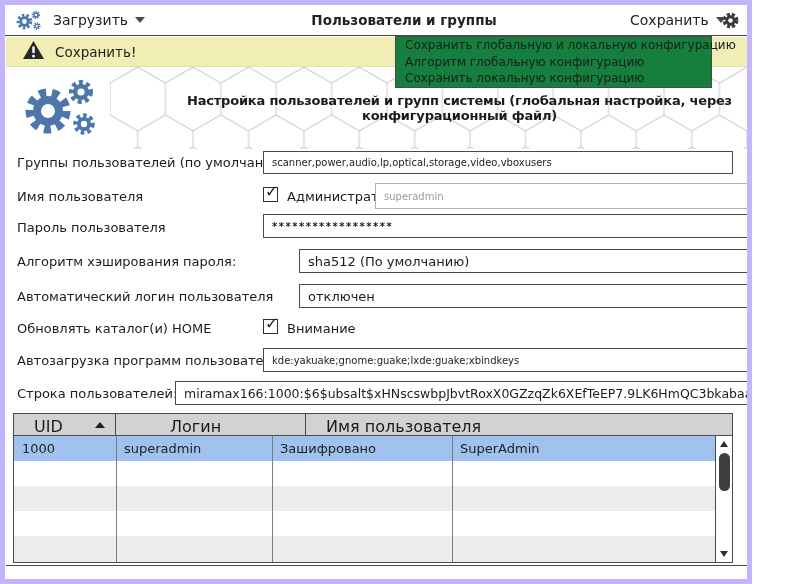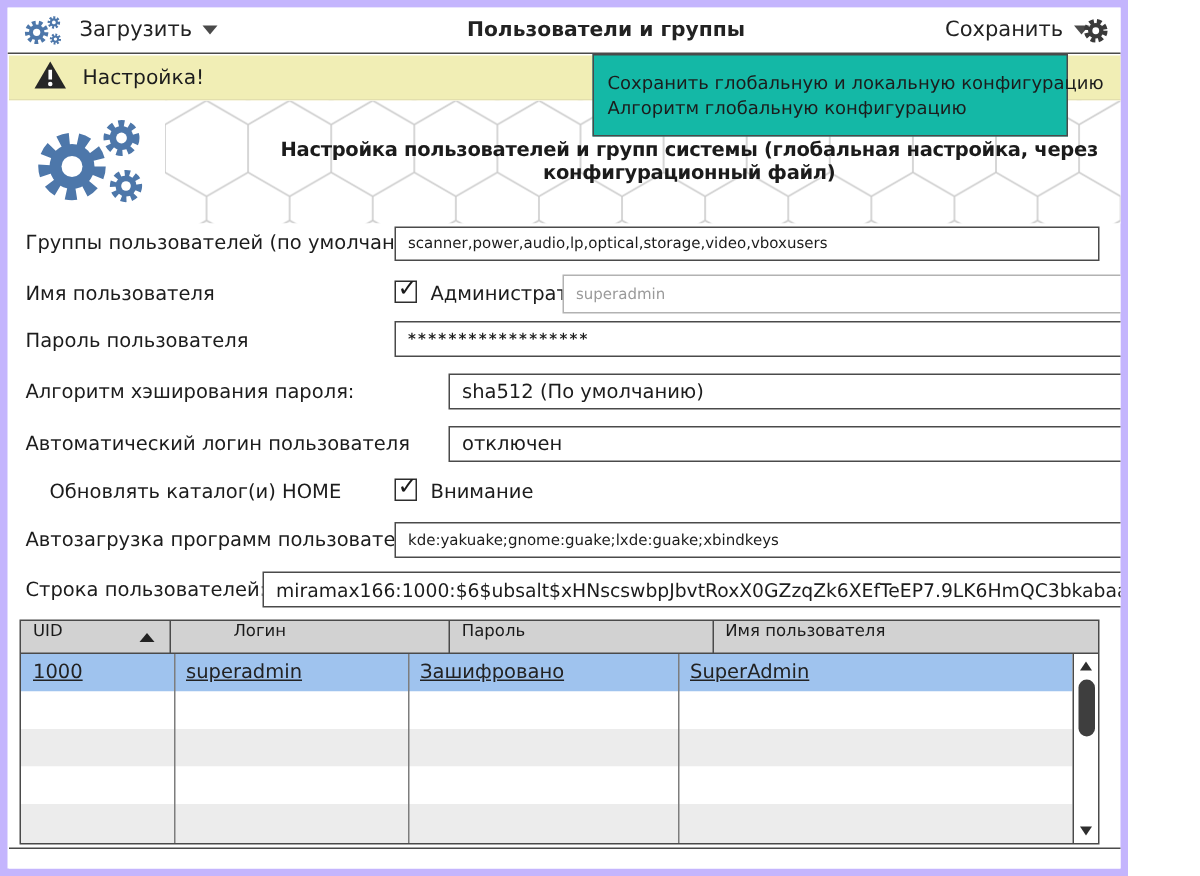--- a/index.html
+++ b/index.html
@@ -27,21 +27,21 @@
 
   
   .warnbar { position:absolute; left:1px; top:32px; width:796px; height:30px;
              background:#f1eeb5; border-bottom:1px solid #e3dfad;
              display:flex; align-items:center; }
   .warn-icon { margin-left:16px; }
   .warn-text { margin-left:10px; font-size:13.5px; color:#1d1d1d; }
 
   
   .save-menu { position:absolute; left:390px; top:31px; width:317px;
-               background:#14b8a6; border:1px solid #4a4a4a; z-index:50; padding:10px 0; }
+               background:#15803d; border:1px solid #4a4a4a; z-index:50; padding:0 0; }
   .save-menu .mi { font-size:12px; line-height:16.5px; padding:0 9px;
                    white-space:nowrap; color:#1c1c1c; cursor:default; }
 
   
   .hero { position:absolute; left:1px; top:62px; width:797px; height:82px; background:#fff; }
   .hex-bg { position:absolute; left:104px; top:0; width:693px; height:82px; }
   .hero-logo { position:absolute; left:12px; top:10px; }
   .hero-desc { position:absolute; left:110px; top:0; width:687px; height:82px;
                display:flex; align-items:center; justify-content:center;
                font-size:13px; font-weight:bold; letter-spacing:-0.2px;
@@ -70,27 +70,27 @@
 
   .sq-btn { position:absolute; width:48px; height:28px; background:#e4e4e4;
             border:1px solid #6b6b6b; border-radius:3px;
             display:flex; align-items:center; justify-content:center; }
 
   
   .utable { position:absolute; left:8px; top:408px; width:720px; height:150px;
             border:1px solid #4a4a4a; background:#fff; }
   .thead { position:absolute; left:0; top:0; width:718px; height:22px;
            background:#d2d2d2; border-bottom:1px solid #4a4a4a; display:flex; }
-  .th { height:22px; font-size:11px; color:#1b1b1b; display:flex; align-items:flex-start;
-        padding-left:8px; border-right:1px solid #4a4a4a; position:relative; }
+  .th { height:22px; font-size:16px; color:#1b1b1b; display:flex; align-items:flex-end;
+        padding-left:20px; border-right:1px solid #4a4a4a; position:relative; }
   .th:last-child { border-right:none; }
   .sort-up { width:0; height:0; border-left:5px solid transparent;
              border-right:5px solid transparent; border-bottom:6px solid #222;
              position:absolute; right:10px; top:8px; }
-  .trow { position:absolute; left:0; width:701px; height:25px; display:flex;text-decoration:underline; }
+  .trow { position:absolute; left:0; width:701px; height:25px; display:flex; }
   .td { height:25px; font-size:13px; display:flex; align-items:center; padding-left:8px;
         overflow:hidden; white-space:nowrap; }
   .col-sep { position:absolute; top:22px; bottom:0; width:1px; background:#7d7d7d; }
 
   
   .tscroll { position:absolute; right:0; top:22px; width:17px; bottom:0;
              background:#fff; border-left:1px solid #4a4a4a; }
   .ts-up, .ts-down { position:absolute; left:0; width:16px; height:14px;
                      display:flex; align-items:center; justify-content:center; }
   .ts-up { top:1px; } .ts-down { bottom:1px; }
@@ -161,26 +161,27 @@
   </div>
 
   <div class="warnbar">
     <span class="warn-icon">
       <svg width="23" height="20" viewBox="0 0 23 20">
         <path d="M11.5 1 L22 19 H1 Z" fill="#262626"></path>
         <rect x="10.3" y="6.5" width="2.4" height="6.5" fill="#fff"></rect>
         <circle cx="11.5" cy="16" r="1.5" fill="#fff"></circle>
       </svg>
     </span>
-    <span class="warn-text">Настройка!</span>
+    <span class="warn-text">Сохранить!</span>
   </div>
 
   <div class="save-menu">
     <div class="mi">Сохранить глобальную и локальную конфигурацию</div>
     <div class="mi">Алгоритм глобальную конфигурацию</div>
+    <div class="mi">Сохранить локальную конфигурацию</div>
   </div>
 
   <div class="hero">
     <svg class="hex-bg">
       <defs>
         <pattern id="hexpat" width="55.4" height="96" patternUnits="userSpaceOnUse">
           <path d="M0 16 L27.7 0 L55.4 16 L55.4 48 L27.7 64 L0 48 Z M27.7 64 L27.7 80 M27.7 80 L0 96 M27.7 80 L55.4 96 M0 96 L0 112 M55.4 96 L55.4 112" fill="none" stroke="#c9c9c9" stroke-width="1"></path>
         </pattern>
       </defs>
       <rect x="0" y="0" width="100%" height="100%" fill="url(#hexpat)"></rect>
@@ -229,44 +230,41 @@
   </div>
 
   <div class="flabel" style="top:284px;">Автоматический логин пользователя</div>
   <div class="tselect" style="left:258px; top:279px; width:532px; height:24px;">
     <span>отключен</span>
     <span class="sel-arrow">
         <i></i>
       </span>
   </div>
 
-  <div class="flabel" style="top:316px;margin-left:16px;">Обновлять каталог(и) HOME</div>
+  <div class="flabel" style="top:316px;">Обновлять каталог(и) HOME</div>
   <span class="cb" style="left:258px; top:314px;">
     <span class="tick">✓</span>
   </span>
   <span class="cb-label" style="left:282px; top:316px;">Внимание</span>
 
   <div class="flabel" style="top:348px;">Автозагрузка программ пользователей</div>
   <div class="tinput" style="left:258px; top:343px; width:532px; height:24px;">kde:yakuake;gnome:guake;lxde:guake;xbindkeys</div>
 
   <div class="flabel" style="top:381px;">Строка пользователей:</div>
   <div class="tinput" style="left:170px; top:376px; width:620px; height:24px; font-size:12.5px;">miramax166:1000:$6$ubsalt$xHNscswbpJbvtRoxX0GZzqZk6XEfTeEP7.9LK6HmQC3bkabaan0QgL3N</div>
 
   <div class="utable">
     <div class="thead">
       <div class="th" style="width:102px;">
         <span>UID</span>
         <i class="sort-up"></i>
       </div>
       <div class="th" style="width:156px;margin-left:34px;">
         <span>Логин</span>
       </div>
-      <div class="th" style="width:180px;">
-        <span>Пароль</span>
-      </div>
       <div class="th" style="width:263px;">
         <span>Имя пользователя</span>
       </div>
     </div>
 
     <div class="trow" style="top:22px; background:#9fc3ee;">
       <div class="td" style="width:102px;">1000</div>
       <div class="td" style="width:156px;">superadmin</div>
       <div class="td" style="width:180px;">Зашифровано</div>
       <div class="td" style="width:263px;">SuperAdmin</div>

